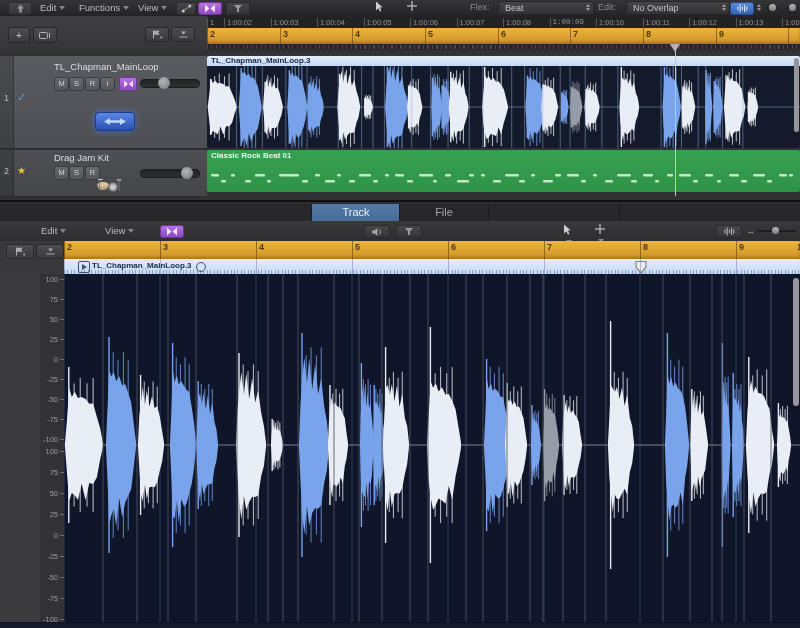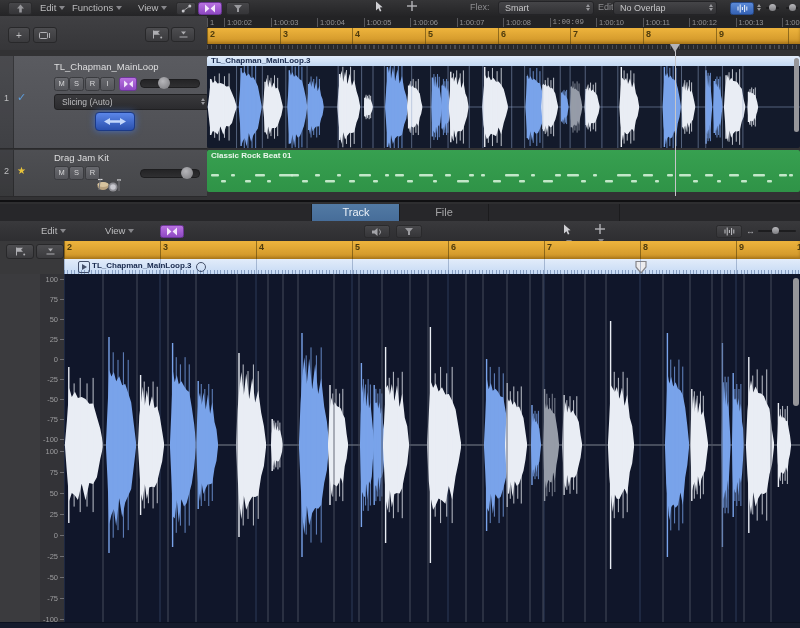--- a/index.html
+++ b/index.html
@@ -91,21 +91,21 @@
 
   <div class="abs" id="top-window">
 
     <div class="abs menubar">
       <div class="icon-btn" style="left:8px;width:22px;">
         <svg width="9" height="9" viewBox="0 0 9 9">
             <path d="M4.5 0.5 L8 4.5 L5.8 4.5 L5.8 8.5 L3.2 8.5 L3.2 4.5 L1 4.5 Z" fill="#97979b"></path>
           </svg>
       </div>
       <div class="menu-item" style="left:37px;"><span>Edit</span><span class="caret"></span></div>
-      <div class="menu-item" style="left:69px;"><span>Functions</span><span class="caret"></span></div>
+      <div class="menu-item" style="left:76px;"><span>Functions</span><span class="caret"></span></div>
       <div class="menu-item" style="left:135px;"><span>View</span><span class="caret"></span></div>
       <div class="icon-btn" style="left:176px;width:18px;">
         <svg width="11" height="9" viewBox="0 0 11 9">
             <line x1="2" y1="7" x2="9" y2="2" stroke="#9a9a9e" stroke-width="1"></line>
             <circle cx="2.2" cy="7" r="1.5" fill="#c6c6ca"></circle>
             <circle cx="8.8" cy="2" r="1.5" fill="#c6c6ca"></circle>
           </svg>
       </div>
       <div class="icon-btn purple" style="left:198px;width:22px;">
         <svg width="12" height="9" viewBox="0 0 12 9">
@@ -127,28 +127,28 @@
       </div>
       <div class="menu-item" style="left:404px;">
         <svg width="10" height="10" viewBox="0 0 10 10">
             <line x1="5" y1="0" x2="5" y2="10" stroke="#b4b4b8" stroke-width="1.4"></line>
             <line x1="0" y1="5" x2="10" y2="5" stroke="#b4b4b8" stroke-width="1.4"></line>
           </svg>
         <span class="caret"></span>
       </div>
       <span class="lbl" style="left:470px;">Flex:</span>
       <div class="select-box" style="left:498px;width:88px;">
-        <span>Smart</span>
+        <span>Beat</span>
         <span class="stepper">
             <i class="up"></i>
             <i class="dn"></i>
           </span>
       </div>
       <span class="lbl" style="left:598px;">Edit:</span>
-      <div class="select-box" style="left:613px;width:96px;">
+      <div class="select-box" style="left:626px;width:96px;">
         <span>No Overlap</span>
         <span class="stepper">
             <i class="up"></i>
             <i class="dn"></i>
           </span>
       </div>
       <div class="icon-btn bluesel" style="left:730px;width:22px;">
         <svg width="13" height="9" viewBox="0 0 13 9">
             <g stroke="#eaf1fb" stroke-width="1">
               <line x1="2" y1="2.5" x2="2" y2="6.5"></line>
@@ -260,27 +260,20 @@
         <span id="t1-buttons"><span class="chan-btn" style="left:54px;top:21px;">M</span><span class="chan-btn" style="left:69px;top:21px;">S</span><span class="chan-btn" style="left:85px;top:21px;">R</span><span class="chan-btn" style="left:100px;top:21px;">I</span></span>
         <div class="flex-mini" style="left:119px;top:21px;">
           <svg width="11" height="8" viewBox="0 0 12 9">
               <path d="M1 0.5 L5.4 4.5 L1 8.5 Z" fill="#f2e6fa"></path>
               <path d="M11 0.5 L6.6 4.5 L11 8.5 Z" fill="#f2e6fa"></path>
             </svg>
         </div>
         <div class="vol-slider" style="left:140px;top:23px;width:58px;">
             <span class="vol-knob" style="left:17px;"></span>
           </div>
-        <div class="mode-select" style="top:38px;">
-          <span>Slicing (Auto)</span>
-          <span class="stepper" style="top:3px;">
-              <i class="up"></i>
-              <i class="dn"></i>
-            </span>
-        </div>
         <div class="blue-btn" style="top:56px;">
           <svg width="22" height="9" viewBox="0 0 22 9">
               <path d="M0 4.5 L6 1 L6 3.2 L16 3.2 L16 1 L22 4.5 L16 8 L16 5.8 L6 5.8 L6 8 Z" fill="#c3d7fb"></path>
             </svg>
         </div>
       </div>
 
       <div class="track-hdr t2">
         <span class="numcol"></span>
         <span class="tracknum" style="top:16px;">2</span>

